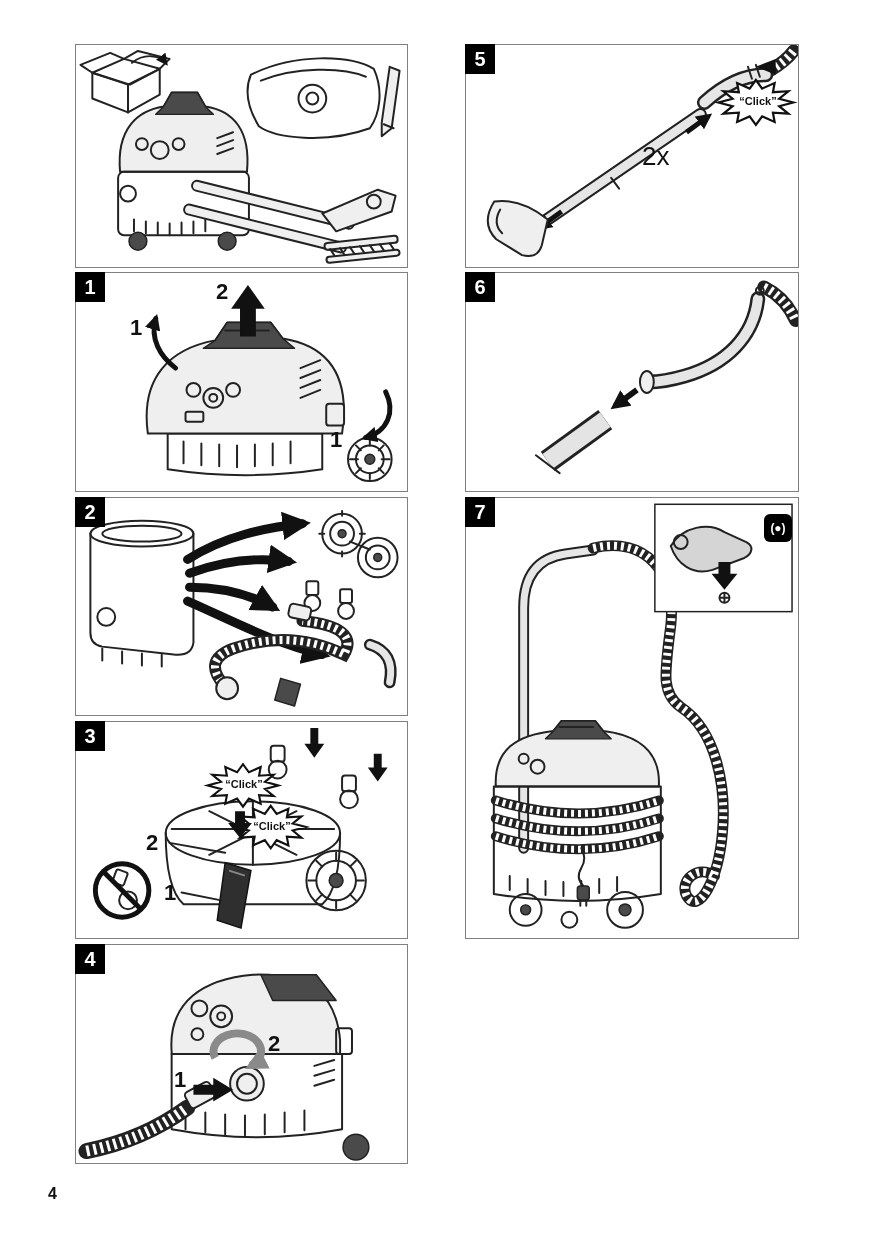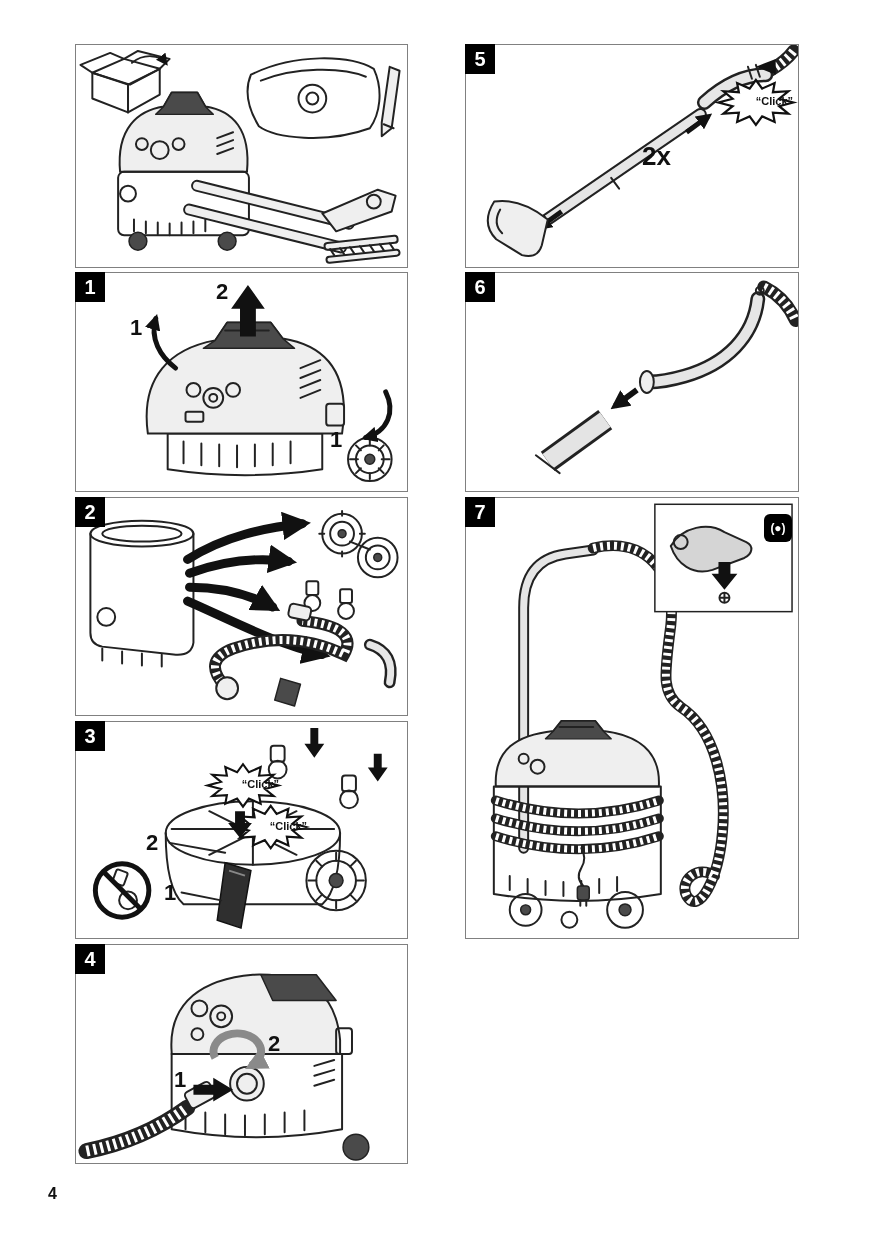--- a/index.html
+++ b/index.html
@@ -8,21 +8,21 @@
   #page { position:relative; width:874px; height:1240px; background:#fff; overflow:hidden; }
   .panel { position:absolute; border:1px solid #808080; background:#fff; }
   .badge {
     position:absolute; top:-1px; left:-1px; width:30px; height:30px;
     background:#000; color:#fff; font-weight:bold; font-size:20px;
     display:flex; align-items:center; justify-content:center; z-index:4;
   }
   .illus { position:absolute; left:0; top:0; width:100%; height:100%; }
   .note { position:absolute; font-weight:bold; color:#111; z-index:3; line-height:1; }
   .num  { font-size:22px; }
-  .click{ font-size:11px; width:70px; text-align:right; letter-spacing:0; }
+  .click{ font-size:11px; width:70px; text-align:center; letter-spacing:0; }
   .qty  { font-size:26px; font-weight:normal; }
   .inset-icon {
     position:absolute; width:28px; height:28px; background:#000; border-radius:6px;
     color:#fff; display:flex; align-items:center; justify-content:center;
     font-size:12px; font-weight:bold; z-index:3;
   }
   .page-num { position:absolute; left:48px; top:1185px; font-size:16px; font-weight:bold; }
   
   .ln { fill:none; stroke:#222; stroke-width:2; stroke-linecap:round; stroke-linejoin:round; }
   .fill-light { fill:#efefef; stroke:#222; stroke-width:2; stroke-linejoin:round; }
@@ -285,21 +285,21 @@
       </g>
       <path d="M222,88 L244,72" stroke="#111" stroke-width="5" fill="none" marker-end="url(#ah)"></path>
       <path d="M96,168 L74,184" stroke="#111" stroke-width="5" fill="none" marker-end="url(#ah)"></path>
       <g>
         <path class="fill-light" d="M28,158 q-14,22 2,38 l26,16 q16,4 20,-10 l6,-26 q-28,-22 -54,-18 z"></path>
         <path class="ln" d="M34,166 q-8,14 2,24"></path>
       </g>
       <use href="#star" transform="translate(292,58) scale(0.9)"></use>
     </svg>
     <span class="note click" style="left:257px;top:51px;">“Click”</span>
-    <span class="note qty" style="left:176px;top:98px;font-weight:bold;">2x</span>
+    <span class="note qty" style="left:176px;top:98px;">2x</span>
   </section>
 
   <section class="panel" style="left:465px;top:272px;width:334px;height:220px;">
     <div class="badge">6</div>
     <svg class="illus" viewBox="0 0 334 220">
       <g>
         <path class="tube-o" style="stroke-width:13" d="M300,14 C316,22 326,34 332,48"></path>
         <path class="rib" style="stroke-width:9" d="M300,14 C316,22 326,34 332,48"></path>
       </g>
       <g>

